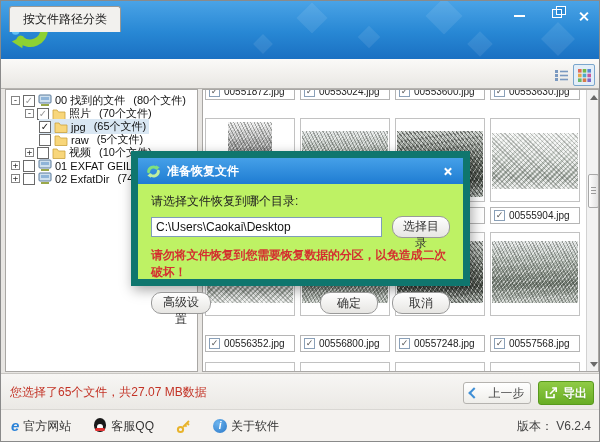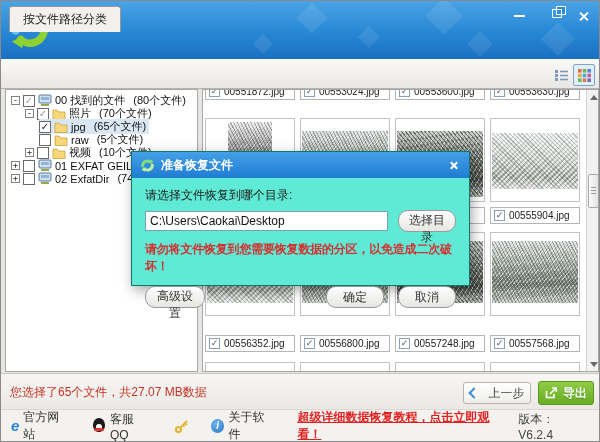--- a/index.html
+++ b/index.html
@@ -96,22 +96,22 @@
   .ie-e{font-size:15px;font-weight:bold;font-style:italic;color:#2a82d8;line-height:14px;}
   .qq{width:14px;height:16px;position:relative;display:inline-block;}
   .qq .qbody{position:absolute;left:1px;top:0;width:12px;height:14px;background:#1a1a1a;border-radius:50% 50% 46% 46%;}
   .qq .qbelly{position:absolute;left:4px;top:6px;width:6px;height:6px;background:#fff;border-radius:50%;}
   .qq .qscarf{position:absolute;left:2px;top:10px;width:10px;height:2.5px;background:#e23333;border-radius:2px;}
   .infoicon{width:14px;height:14px;border-radius:50%;background:radial-gradient(circle at 35% 30%,#6cb4ee,#2a78c8);
     color:#fff;font-size:10px;font-weight:bold;text-align:center;line-height:14px;display:inline-block;font-style:italic;}
   .tutorial{color:#e02222;font-weight:bold;text-decoration:underline;cursor:pointer;}
   .version{margin-left:auto;color:#444;}
   
-  .dialog{position:absolute;left:130px;top:150px;width:339px;height:135px;background:#5eead4;
-    border:1px solid #0f766e;box-shadow:2px 4px 12px rgba(0,0,0,.35);z-index:60;box-sizing:border-box;text-decoration:underline;}
+  .dialog{position:absolute;left:130px;top:150px;width:339px;height:135px;background:#bef264;
+    border:7px solid #0f766e;box-shadow:2px 4px 12px rgba(0,0,0,.35);z-index:60;box-sizing:border-box;text-decoration:underline;}
   .dlg-titlebar{position:absolute;left:0;top:0;right:0;height:26px;
     background:linear-gradient(180deg,#45a0e8,#1e7cd2);display:flex;align-items:center;padding:0 8px;box-sizing:border-box;}
   .dlg-title{color:#fff;font-size:12px;font-weight:bold;margin-left:6px;}
   .dlg-close{margin-left:auto;width:16px;height:16px;display:flex;align-items:center;justify-content:center;cursor:pointer;}
   .dlg-close .x-shape{width:9px;height:9px;}
   .dlg-close .x-shape::before,.dlg-close .x-shape::after{left:4px;height:9px;width:2px;}
   .dlg-body{position:absolute;left:0;top:26px;right:0;bottom:0;padding:9px 13px;box-sizing:border-box;font-size:12px;color:#222;}
   .dlg-row{display:flex;align-items:center;gap:10px;margin-top:6px;}
   .dlg-input{flex:1;height:20px;border:1px solid #7f9db9;font-size:12px;padding:0 4px;color:#111;
     font-family:"Liberation Sans",sans-serif;box-sizing:border-box;background:#fff;}
@@ -386,21 +386,20 @@
     <span class="flink">
       <svg width="15" height="15" viewBox="0 0 15 15">
         <circle cx="4.5" cy="10.5" r="2.6" fill="none" stroke="#e8b32a" stroke-width="2"></circle>
         <path d="M7 8 L13 2 M11 4 l2 2 M9 6 l1.6 1.6" stroke="#e8b32a" stroke-width="1.8" fill="none"></path>
         </svg>
       </span>
     <span class="flink">
       <span class="infoicon">i</span>
       <span>关于软件</span>
       </span>
-    <span class="tutorial">超级详细数据恢复教程，点击立即观看！</span>
     <span class="version">
       <span>版本：</span>
       <span>V6.2.4</span></span>
   </div>
 
   <div class="dialog">
     <div class="dlg-titlebar">
       <svg width="15" height="15" viewBox="0 0 44 46">
         <path d="M7 24 a15 15 0 0 1 25-11" fill="none" stroke="#7fe07f" stroke-width="9" stroke-linecap="round"></path>
         <path d="M30 4 l11 7 -12 6 z" fill="#7fe07f"></path>

